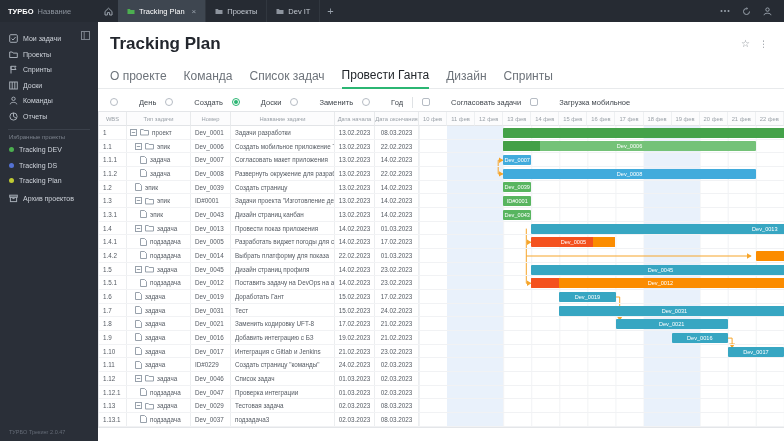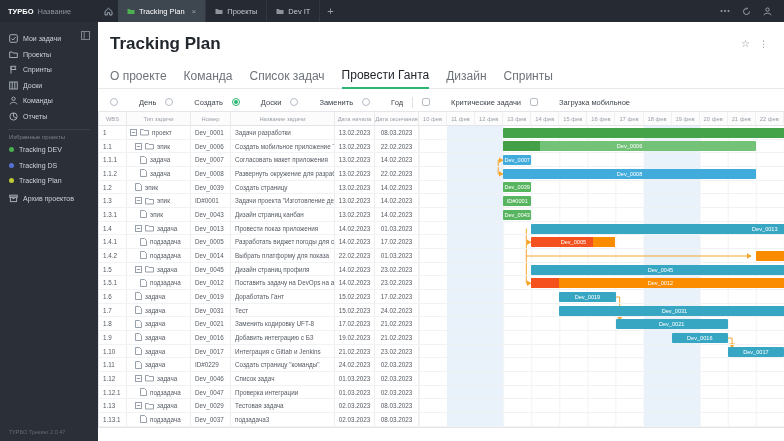--- a/index.html
+++ b/index.html
@@ -261,21 +261,21 @@
           <span class="radio"></span>
           <span>Заменить</span>
         </span>
       <span class="f-opt">
           <span class="radio"></span>
           <span>Год</span>
         </span>
       <span class="vsep"></span>
       <span class="f-opt">
           <span class="chk"></span>
-          <span>Критические задачи</span>
+          <span>Согласовать задачи</span>
         </span>
       <span class="f-opt">
           <span class="chk"></span>
           <span>Загрузка мобильное</span>
         </span>
     </div>
 
     <div class="grid">
       <div class="g-header">
         <div class="g-hcell c-wbs">WBS</div>

